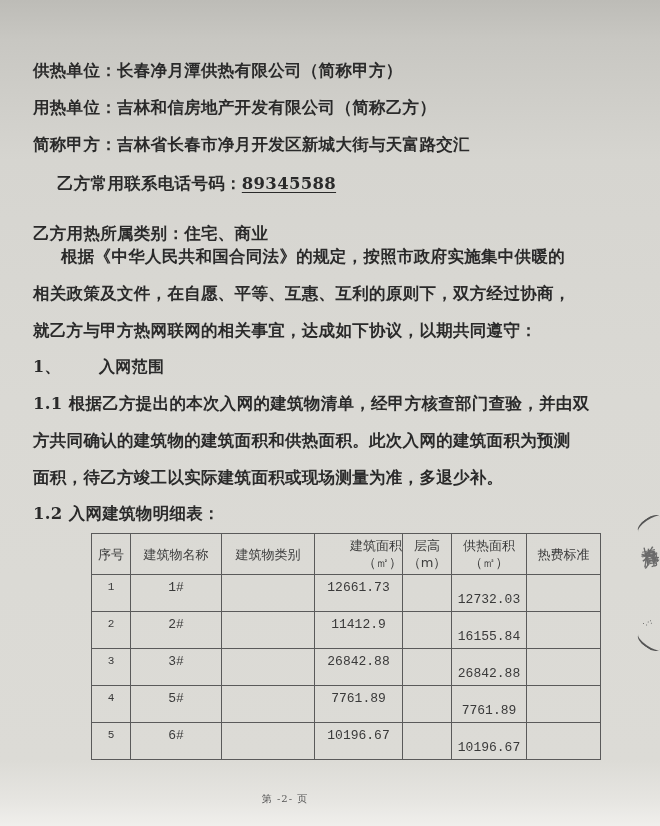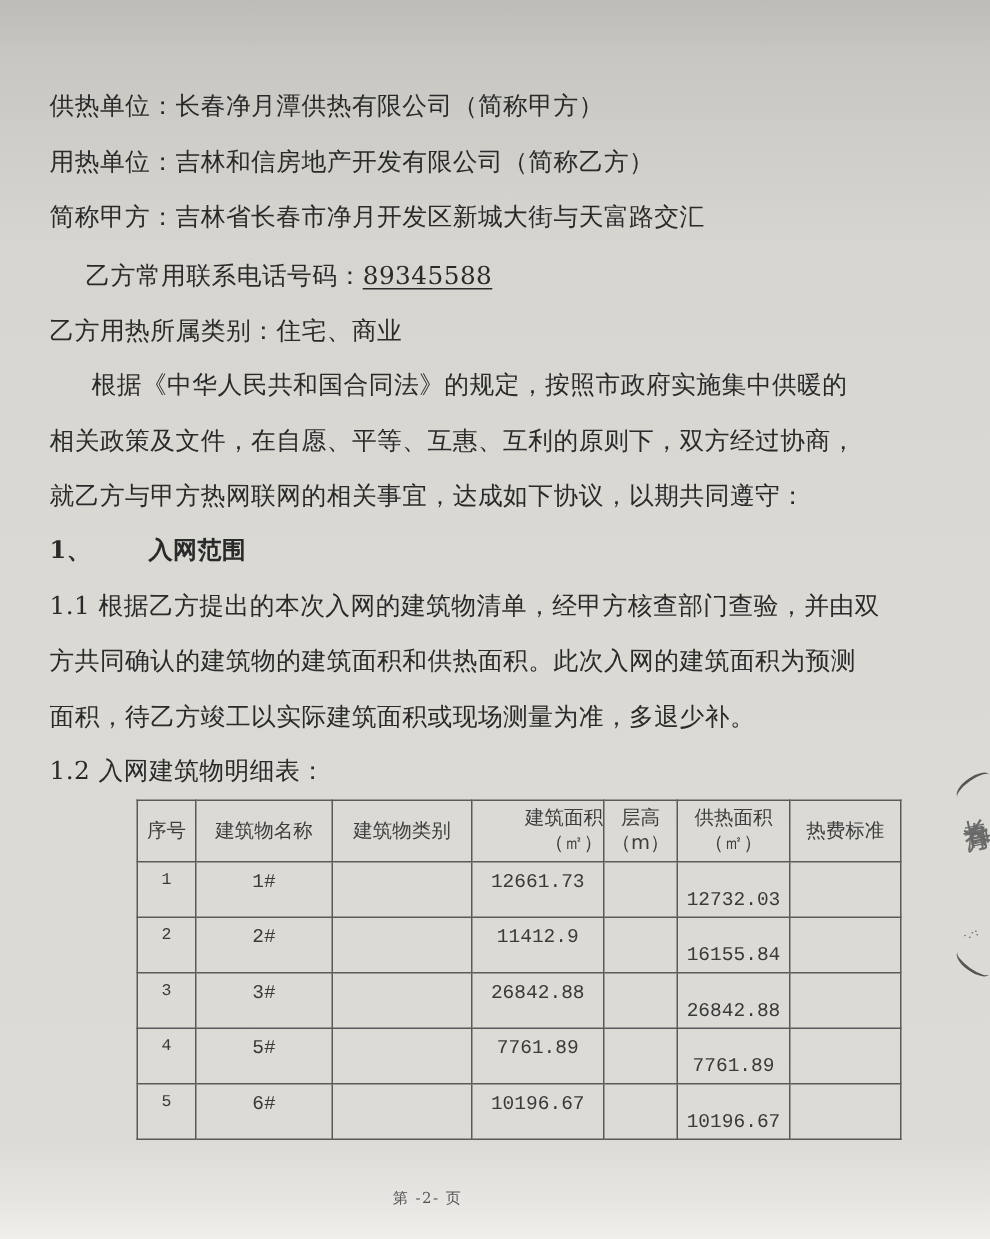--- a/index.html
+++ b/index.html
@@ -4,21 +4,21 @@
   <style>
     html, body { margin: 0; padding: 0; }
     body {
       width: 660px; height: 826px; overflow: hidden; position: relative;
       background: linear-gradient(180deg, #bdbcb7 0px, #c8c7c2 40px, #d6d5d0 160px, #dad9d4 400px, #dcdbd6 760px, #e6e5e1 800px, #f0efec 826px);
       font-family: "DejaVu Serif", "Liberation Serif", serif;
       color: #2b2b2b;
     }
     .line {
       position: absolute; left: 33px; font-size: 16.5px; white-space: nowrap;
-      letter-spacing: 0.3px; color: #2a2a2a;
+      letter-spacing: 0.3px; color: #2a2a2a; font-weight: bold;
     }
     .phone { text-decoration: underline; text-underline-offset: 3px; }
     .indent { left: 61px; }
     .heading { font-weight: bold; font-size: 16px; }
     .heading .num { display: inline-block; width: 66px; }
     table {
       position: absolute; left: 57px; top: 533px; border-collapse: collapse;
       font-size: 13.5px; color: #3a3a3a; margin-left: 34px;
     }
     th, td {
@@ -46,21 +46,21 @@
   </style>
 </head>
 <body>
 
 <div class="line" style="top:60px;">供热单位：长春净月潭供热有限公司（简称甲方）</div>
 <div class="line" style="top:97px;">用热单位：吉林和信房地产开发有限公司（简称乙方）</div>
 <div class="line" style="top:134px;">简称甲方：吉林省长春市净月开发区新城大街与天富路交汇</div>
 <div class="line" style="top:173px;margin-left:24px;">
   <span>乙方常用联系电话号码：</span><span class="phone">89345588</span>
 </div>
-<div class="line" style="top:210px;text-align:center;">乙方用热所属类别：住宅、商业</div>
+<div class="line" style="top:223px;text-align:center;">乙方用热所属类别：住宅、商业</div>
 
 <div class="line indent" style="top:246px;">根据《中华人民共和国合同法》的规定，按照市政府实施集中供暖的</div>
 <div class="line" style="top:283px;">相关政策及文件，在自愿、平等、互惠、互利的原则下，双方经过协商，</div>
 <div class="line" style="top:320px;">就乙方与甲方热网联网的相关事宜，达成如下协议，以期共同遵守：</div>
 
 <div class="line heading" style="top:357px;">
   <span class="num">1、</span><span>入网范围</span>
 </div>
 
 <div class="line" style="top:393px;">1.1 根据乙方提出的本次入网的建筑物清单，经甲方核查部门查验，并由双</div>

